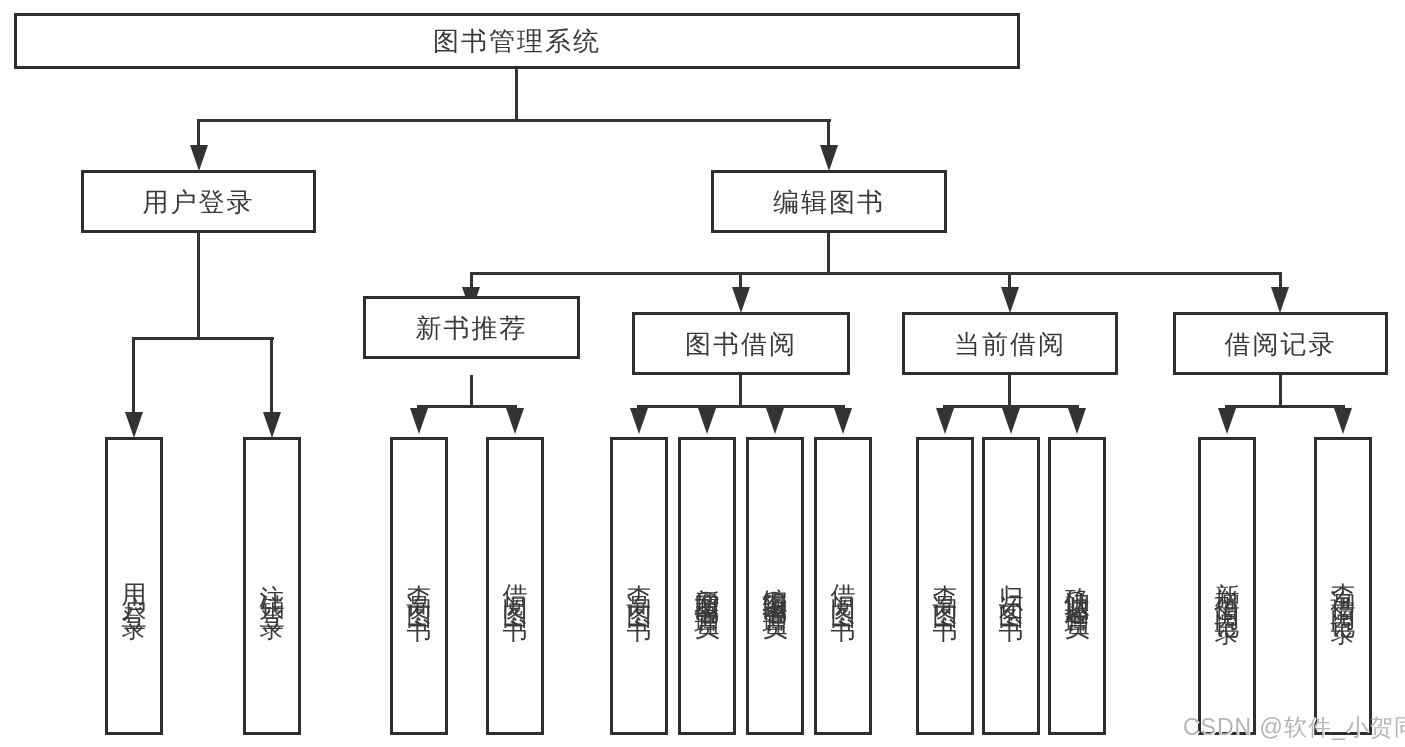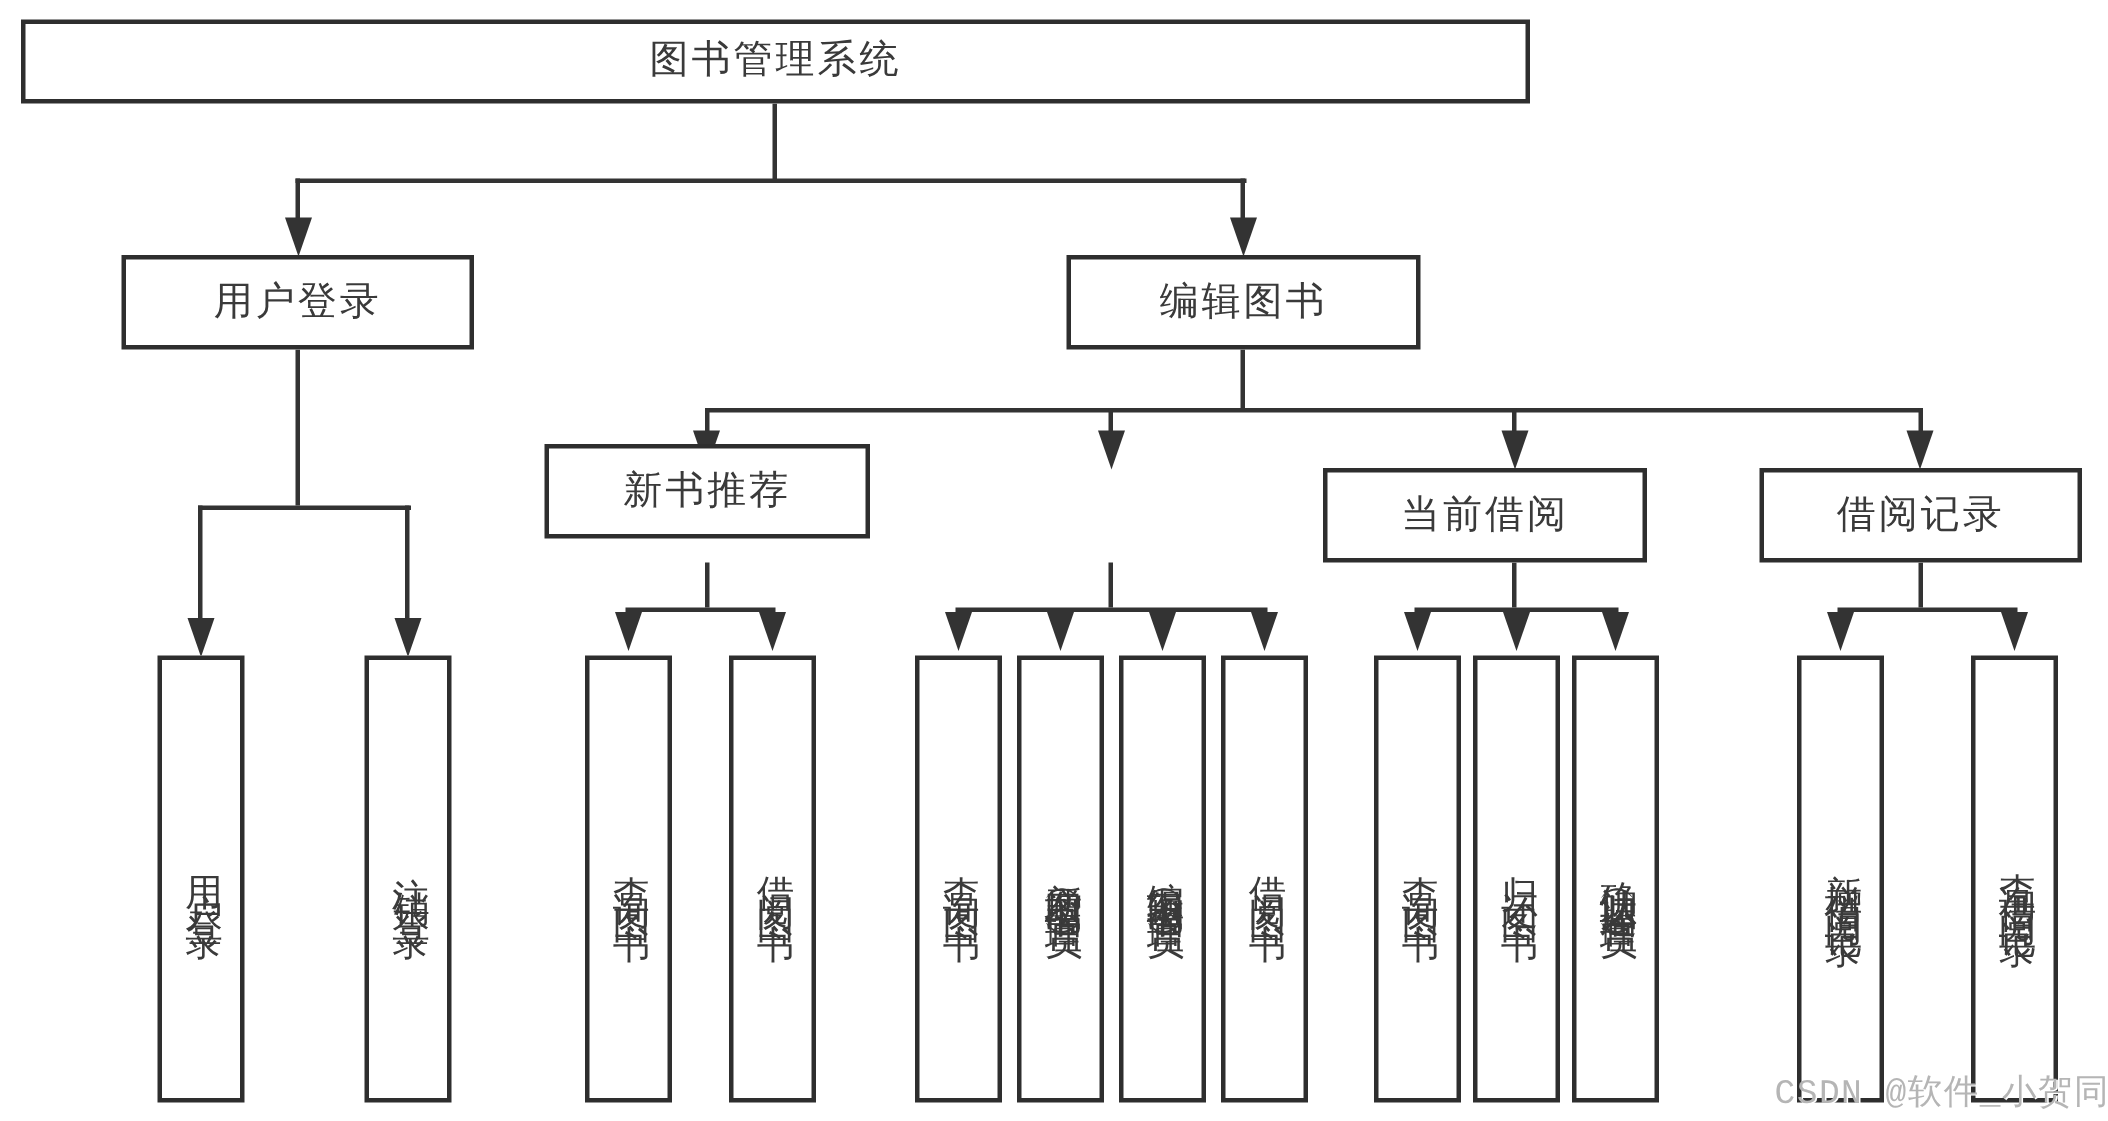--- a/index.html
+++ b/index.html
@@ -1,17 +1,17 @@
 <!DOCTYPE html>
 <html><head>
 <meta charset="utf-8">
 <style>
   html,body{margin:0;padding:0;background:#ffffff}
   .canvas{position:relative;width:1405px;height:747px;background:#ffffff;
-          font-family:Liberation Mono, monospace;overflow:hidden}
+          font-family:Liberation Sans, sans-serif;overflow:hidden}
   .box{position:absolute;background:#ffffff;border:3px solid #2e2e2e;box-sizing:border-box;
        display:flex;align-items:center;justify-content:center}
   .box span{color:#3a3a3a;line-height:1}
   .hbox span{font-size:26px;letter-spacing:2px;white-space:nowrap}
   .vbox span{writing-mode:vertical-rl;text-orientation:mixed;font-size:25px}
   .ls4 span{letter-spacing:11px}
   .ls6 span{letter-spacing:8px}
   .ls9 span{letter-spacing:4px}
   .ln{position:absolute;display:block;background:#333333}
   .ar{position:absolute;display:block;width:0;height:0;
@@ -81,21 +81,24 @@
   <div class="box hbox" style="left:81px;top:170px;width:235px;height:63px">
     <span>用户登录</span>
   </div>
   <div class="box hbox" style="left:711px;top:170px;width:236px;height:63px">
     <span>编辑图书</span>
   </div>
 
   <div class="box hbox" style="left:363px;top:296px;width:217px;height:63px">
     <span>新书推荐</span>
   </div>
-  <div class="box hbox" style="left:882px;top:312px;width:216px;height:63px">
+  <div class="box hbox" style="left:632px;top:312px;width:218px;height:63px">
+    <span>图书借阅</span>
+  </div>
+  <div class="box hbox" style="left:902px;top:312px;width:216px;height:63px">
     <span>当前借阅</span>
   </div>
   <div class="box hbox" style="left:1173px;top:312px;width:215px;height:63px">
     <span>借阅记录</span>
   </div>
 
   <div class="box vbox ls4" style="left:105px;top:437px;width:58px;height:298px">
     <span>用户登录</span>
   </div>
   <div class="box vbox ls4" style="left:243px;top:437px;width:58px;height:298px">

